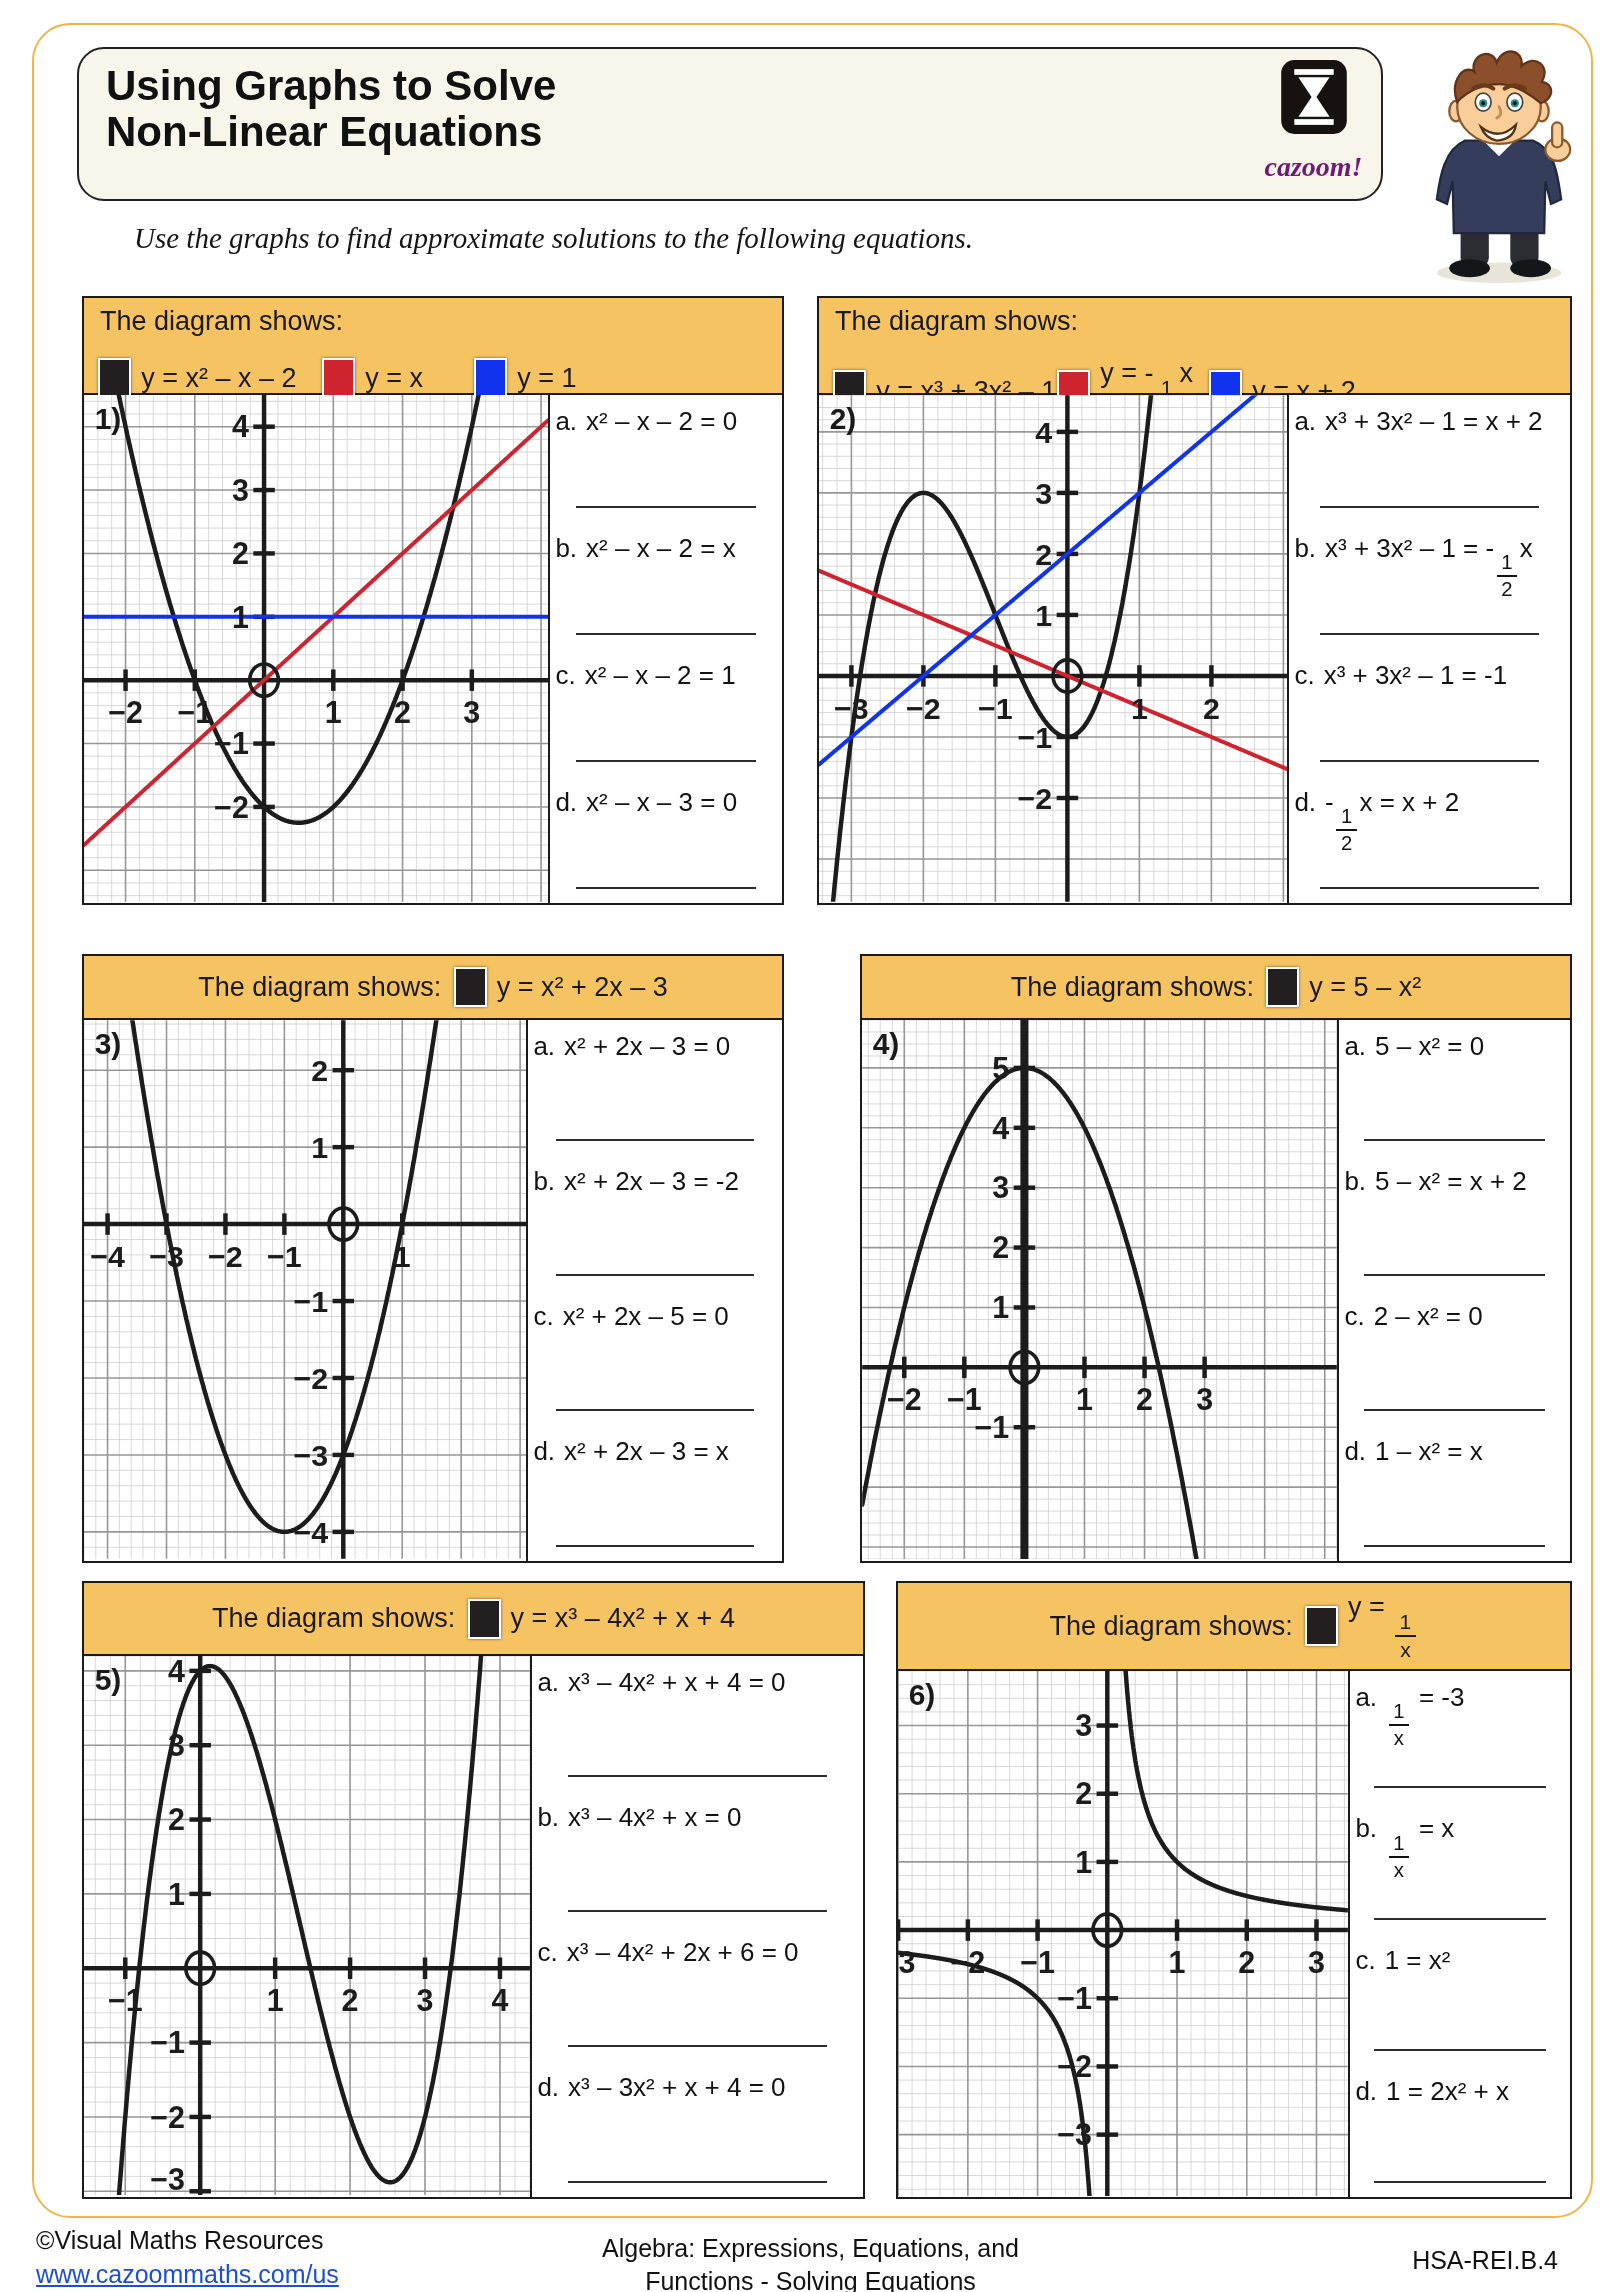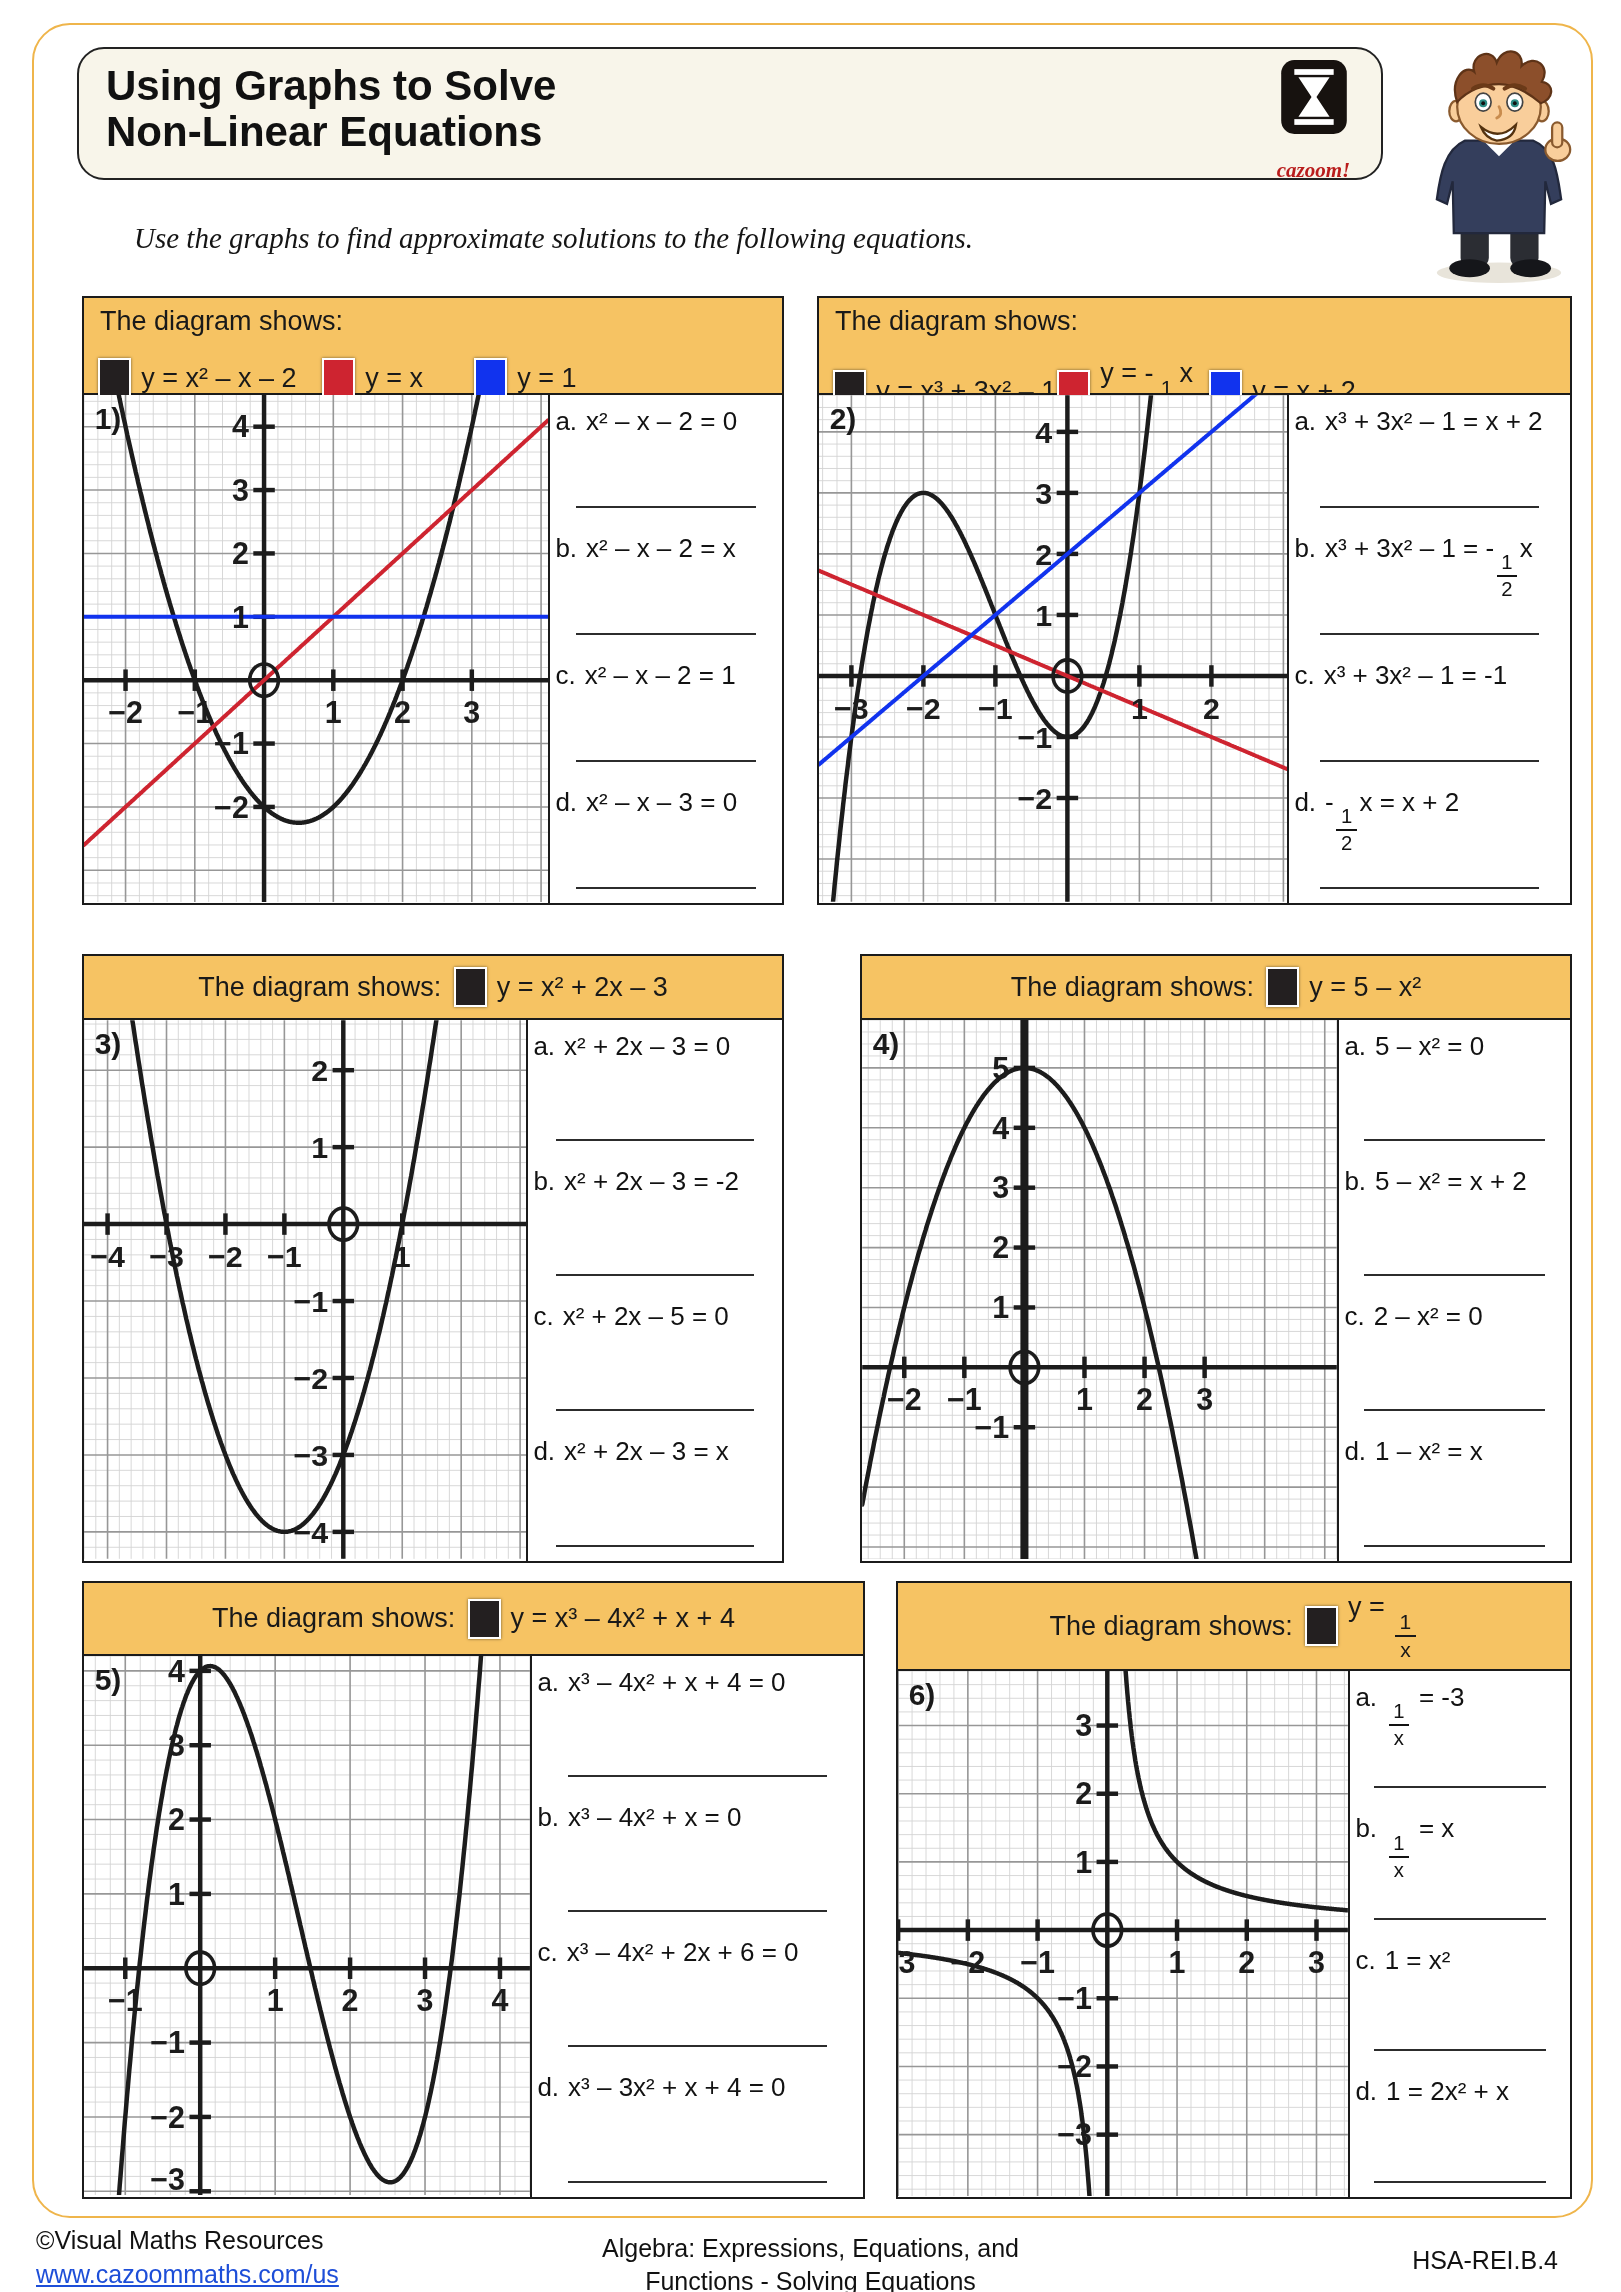--- a/index.html
+++ b/index.html
@@ -1,26 +1,26 @@
 <!DOCTYPE html>
 <html style="font-size:14.3px"><head>
 <meta charset="utf-8">
 <style>
   html,body{margin:0;padding:0;background:#fff;}
   body{position:relative;width:1622px;height:2293px;font-family:"Liberation Sans",sans-serif;overflow:hidden;}
 
   .frame{position:absolute;left:32px;top:23px;width:1557px;height:2191px;border:2.7px solid #EFB54B;border-radius:38px;background:#fff;}
 
-  .title-box{position:absolute;left:77px;top:47px;width:1306px;height:133px;background:#F8F5EA;border:2.7px solid #222;border-radius:27px;box-sizing:border-box;}
+  .title-box{position:absolute;left:77px;top:47px;width:1306px;height:154px;background:#F8F5EA;border:2.7px solid #222;border-radius:27px;box-sizing:border-box;}
   .title-text{padding:14.3px 0 0 27px;font-size:42px;font-weight:bold;line-height:1.08;color:#111;}
   .subtitle{position:absolute;left:134px;top:222px;font-family:"Liberation Serif",serif;font-style:italic;font-size:29px;color:#151515;}
 
   .logo{position:absolute;left:1247px;top:56px;width:133px;text-align:center;}
   .logo svg{display:block;margin:0 auto;}
-  .logo-text{font-family:"Liberation Serif",serif;font-style:italic;font-weight:bold;font-size:21px;color:#b91c1c;margin-top:20px;}
+  .logo-text{font-family:"Liberation Serif",serif;font-style:italic;font-weight:bold;font-size:28px;color:#701a75;margin-top:13px;}
 
   .mascot{position:absolute;left:1386px;top:27px;width:226px;height:270px;}
 
   .panel{position:absolute;background:#fff;border:2.7px solid #1b1b1b;box-sizing:border-box;display:flex;flex-direction:column;}
   .p1{left:82px;top:296px;width:702px;height:609px;}
   .p2{left:817px;top:296px;width:755px;height:609px;}
   .p3{left:82px;top:954px;width:702px;height:609px;}
   .p4{left:860px;top:954px;width:712px;height:609px;}
   .p5{left:82px;top:1581px;width:783px;height:618px;}
   .p6{left:896px;top:1581px;width:676px;height:618px;}

